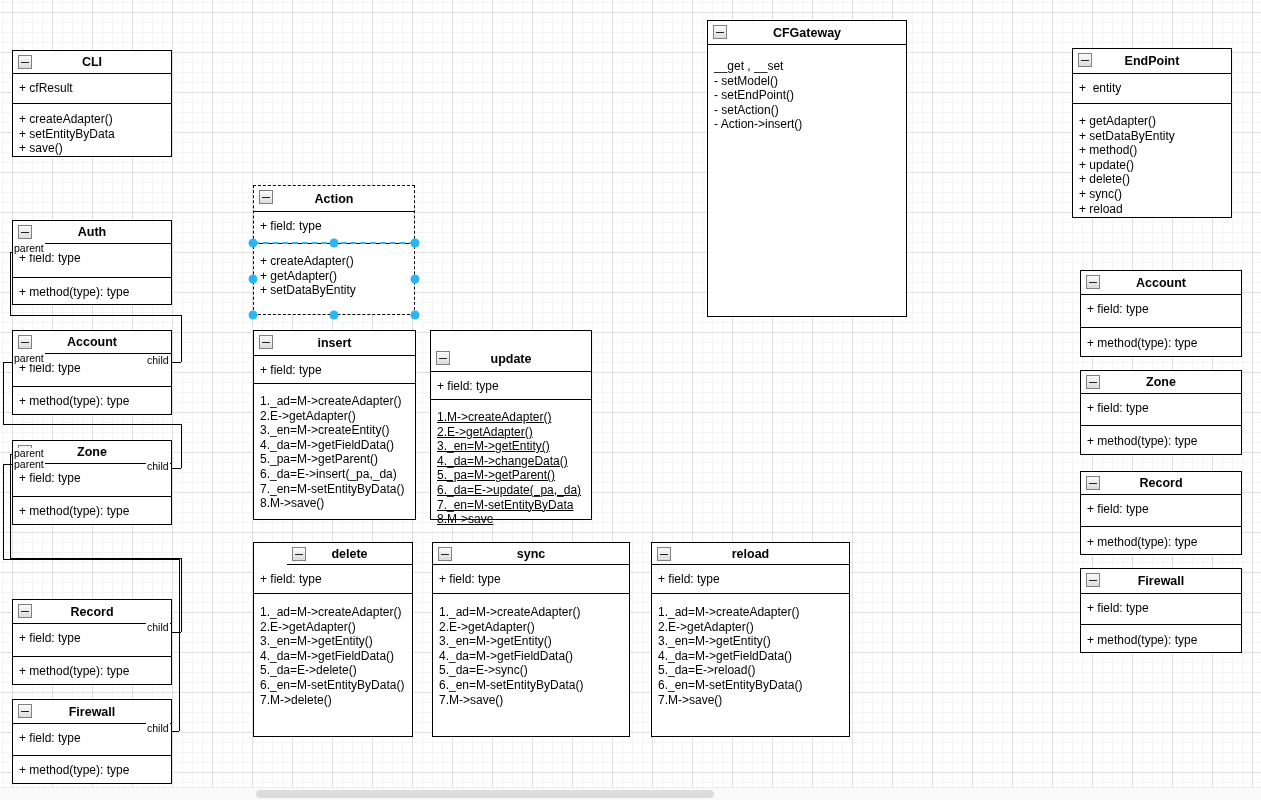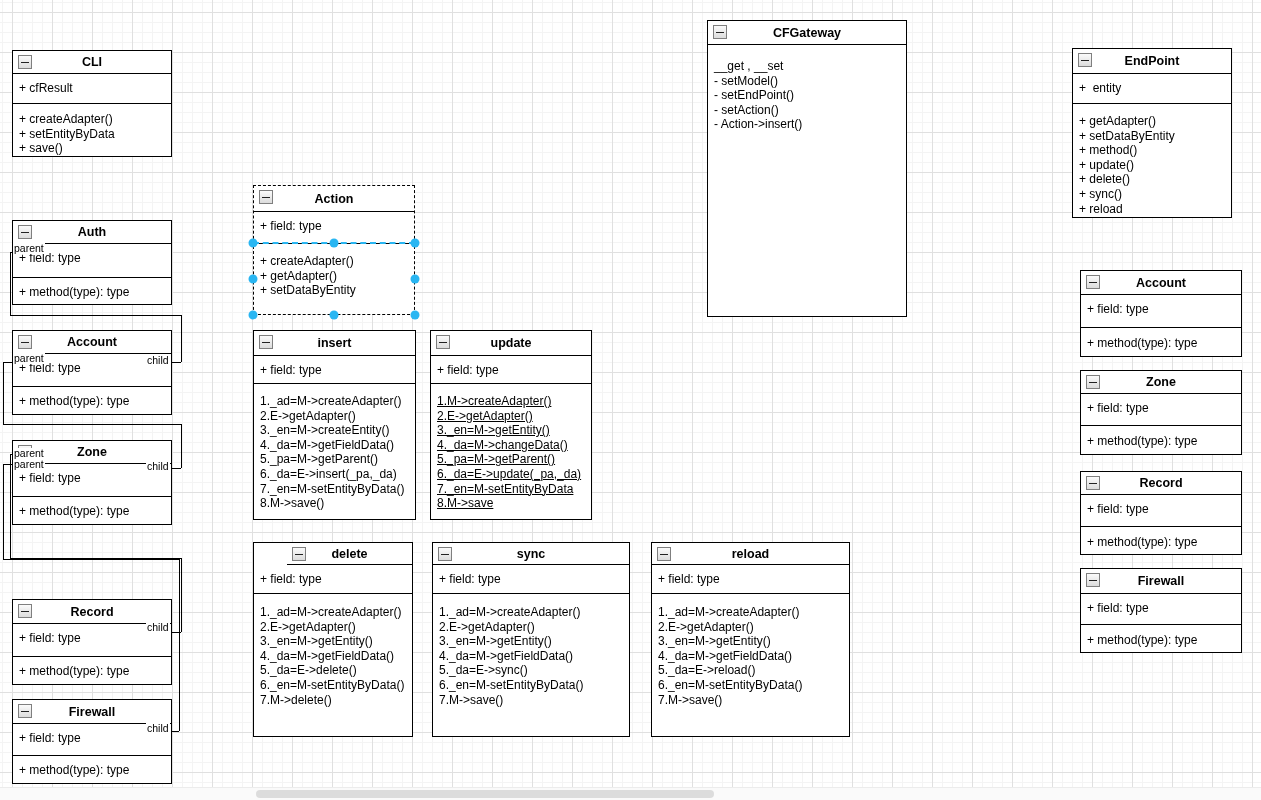--- a/index.html
+++ b/index.html
@@ -159,21 +159,21 @@
           <div class="row">2.E-&gt;getAdapter()</div>
           <div class="row">3._en=M-&gt;createEntity()</div>
           <div class="row">4._da=M-&gt;getFieldData()</div>
           <div class="row">5._pa=M-&gt;getParent()</div>
           <div class="row">6._da=E-&gt;insert(_pa,_da)</div>
           <div class="row">7._en=M-setEntityByData()</div>
           <div class="row">8.M-&gt;save()</div>
         </div>
       </div>
       <div class="uml" style="left: 430px; top: 330px; width: 162px; height: 190px;">
-        <div class="title" style="height: 25px; line-height: 25px;">update<div class="collapse"><div class="bar"></div></div></div>
+        <div class="title" style="height: 25px; line-height: 25px; margin-top: 16px;">update<div class="collapse"><div class="bar"></div></div></div>
         <div class="sec attrs" style="height: 28px; padding-top: 7px;">
           <div class="row">+ field: type</div>
         </div>
         <div class="sec methods" style="height: 135px; padding-top: 10px; text-decoration: underline;">
           <div class="row">1.M-&gt;createAdapter()</div>
           <div class="row">2.E-&gt;getAdapter()</div>
           <div class="row">3._en=M-&gt;getEntity()</div>
           <div class="row">4._da=M-&gt;changeData()</div>
           <div class="row">5._pa=M-&gt;getParent()</div>
           <div class="row">6._da=E-&gt;update(_pa,_da)</div>

